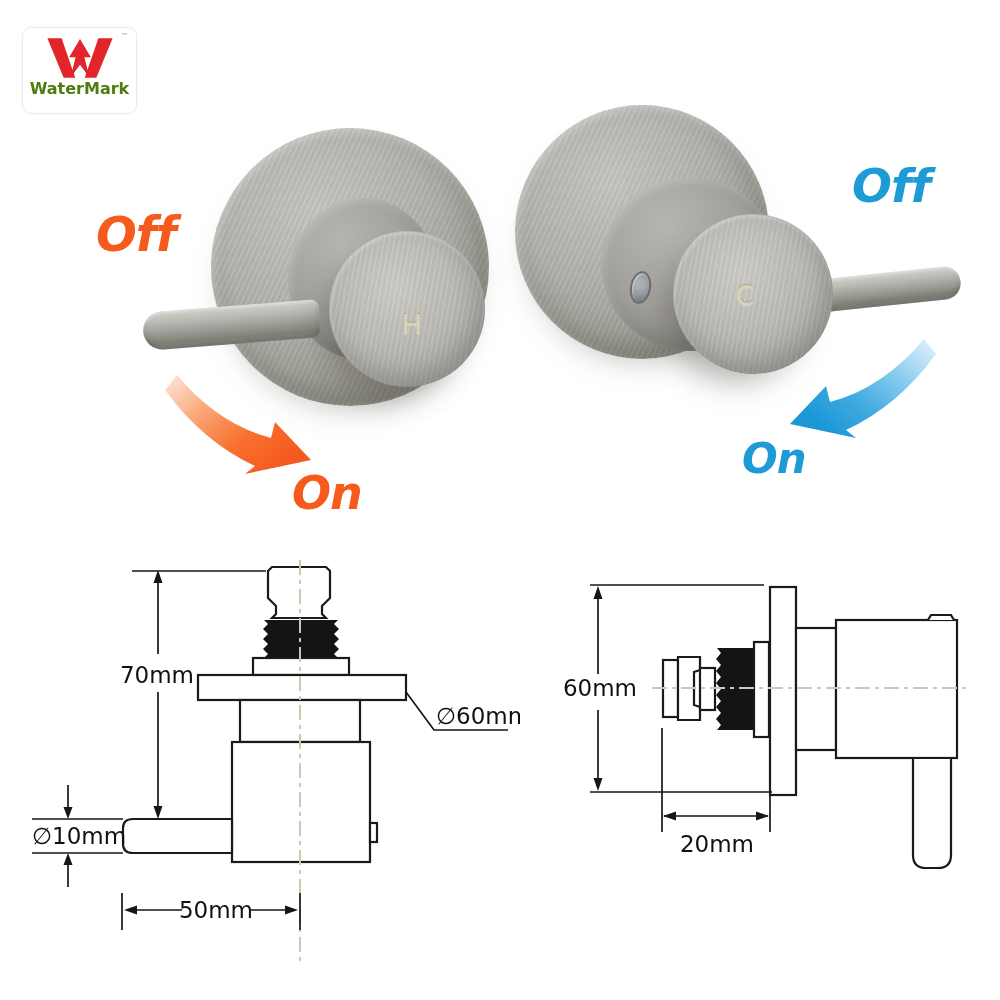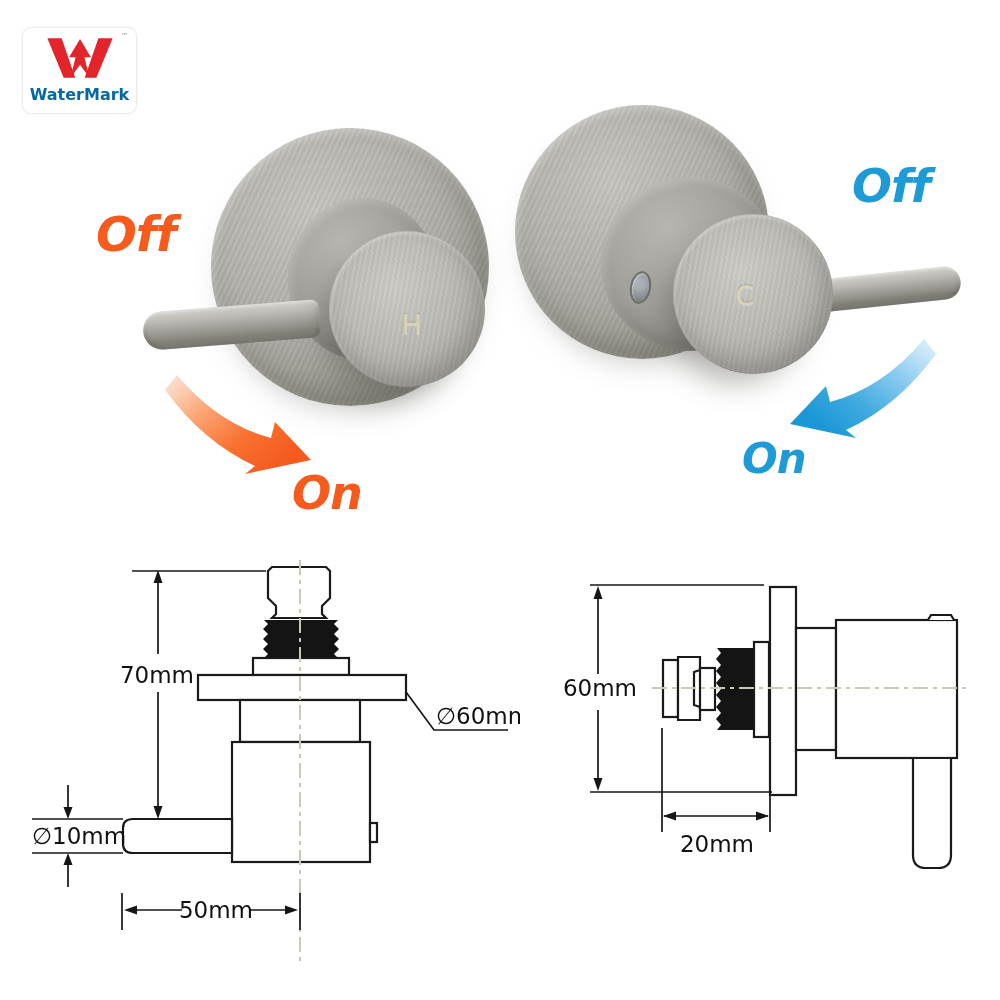--- a/index.html
+++ b/index.html
@@ -9,21 +9,21 @@
   }
   
   .wm-box{
     position:absolute;left:22px;top:27px;width:113px;height:85px;
     background:#fff;border:1px solid #ececea;border-radius:9px;
     box-shadow:0 0 0 1px rgba(0,0,0,0.02);
     display:flex;flex-direction:column;align-items:center;justify-content:flex-start;
   }
   .wm-w{margin-top:7px;width:68px;height:46px;position:relative;}
   .wm-tm{position:absolute;right:8px;top:5px;font-size:7px;color:#8a8a8a;line-height:1;}
-  .wm-brand{font-size:16px;font-weight:bold;color:#0369a1;letter-spacing:0px;margin-top:6px;line-height:1;}
+  .wm-brand{font-size:16px;font-weight:bold;color:#4d7c0f;letter-spacing:0px;margin-top:0;line-height:1;}
   
   .plate{
     position:absolute;border-radius:50%;
     background:
       repeating-linear-gradient(115deg, rgba(255,255,255,0.05) 0 2px, rgba(0,0,0,0.04) 2px 5px),
       radial-gradient(circle at 38% 30%, #c6c5c0 0%, #b2b1ac 42%, #99988f 76%, #868580 92%, #7f7e79 100%);
     box-shadow: inset 2px 4px 10px rgba(255,255,255,0.35), inset -10px -14px 26px rgba(70,69,64,0.30),
                 0 16px 30px -14px rgba(90,88,82,0.35);
   }
   .cone{

